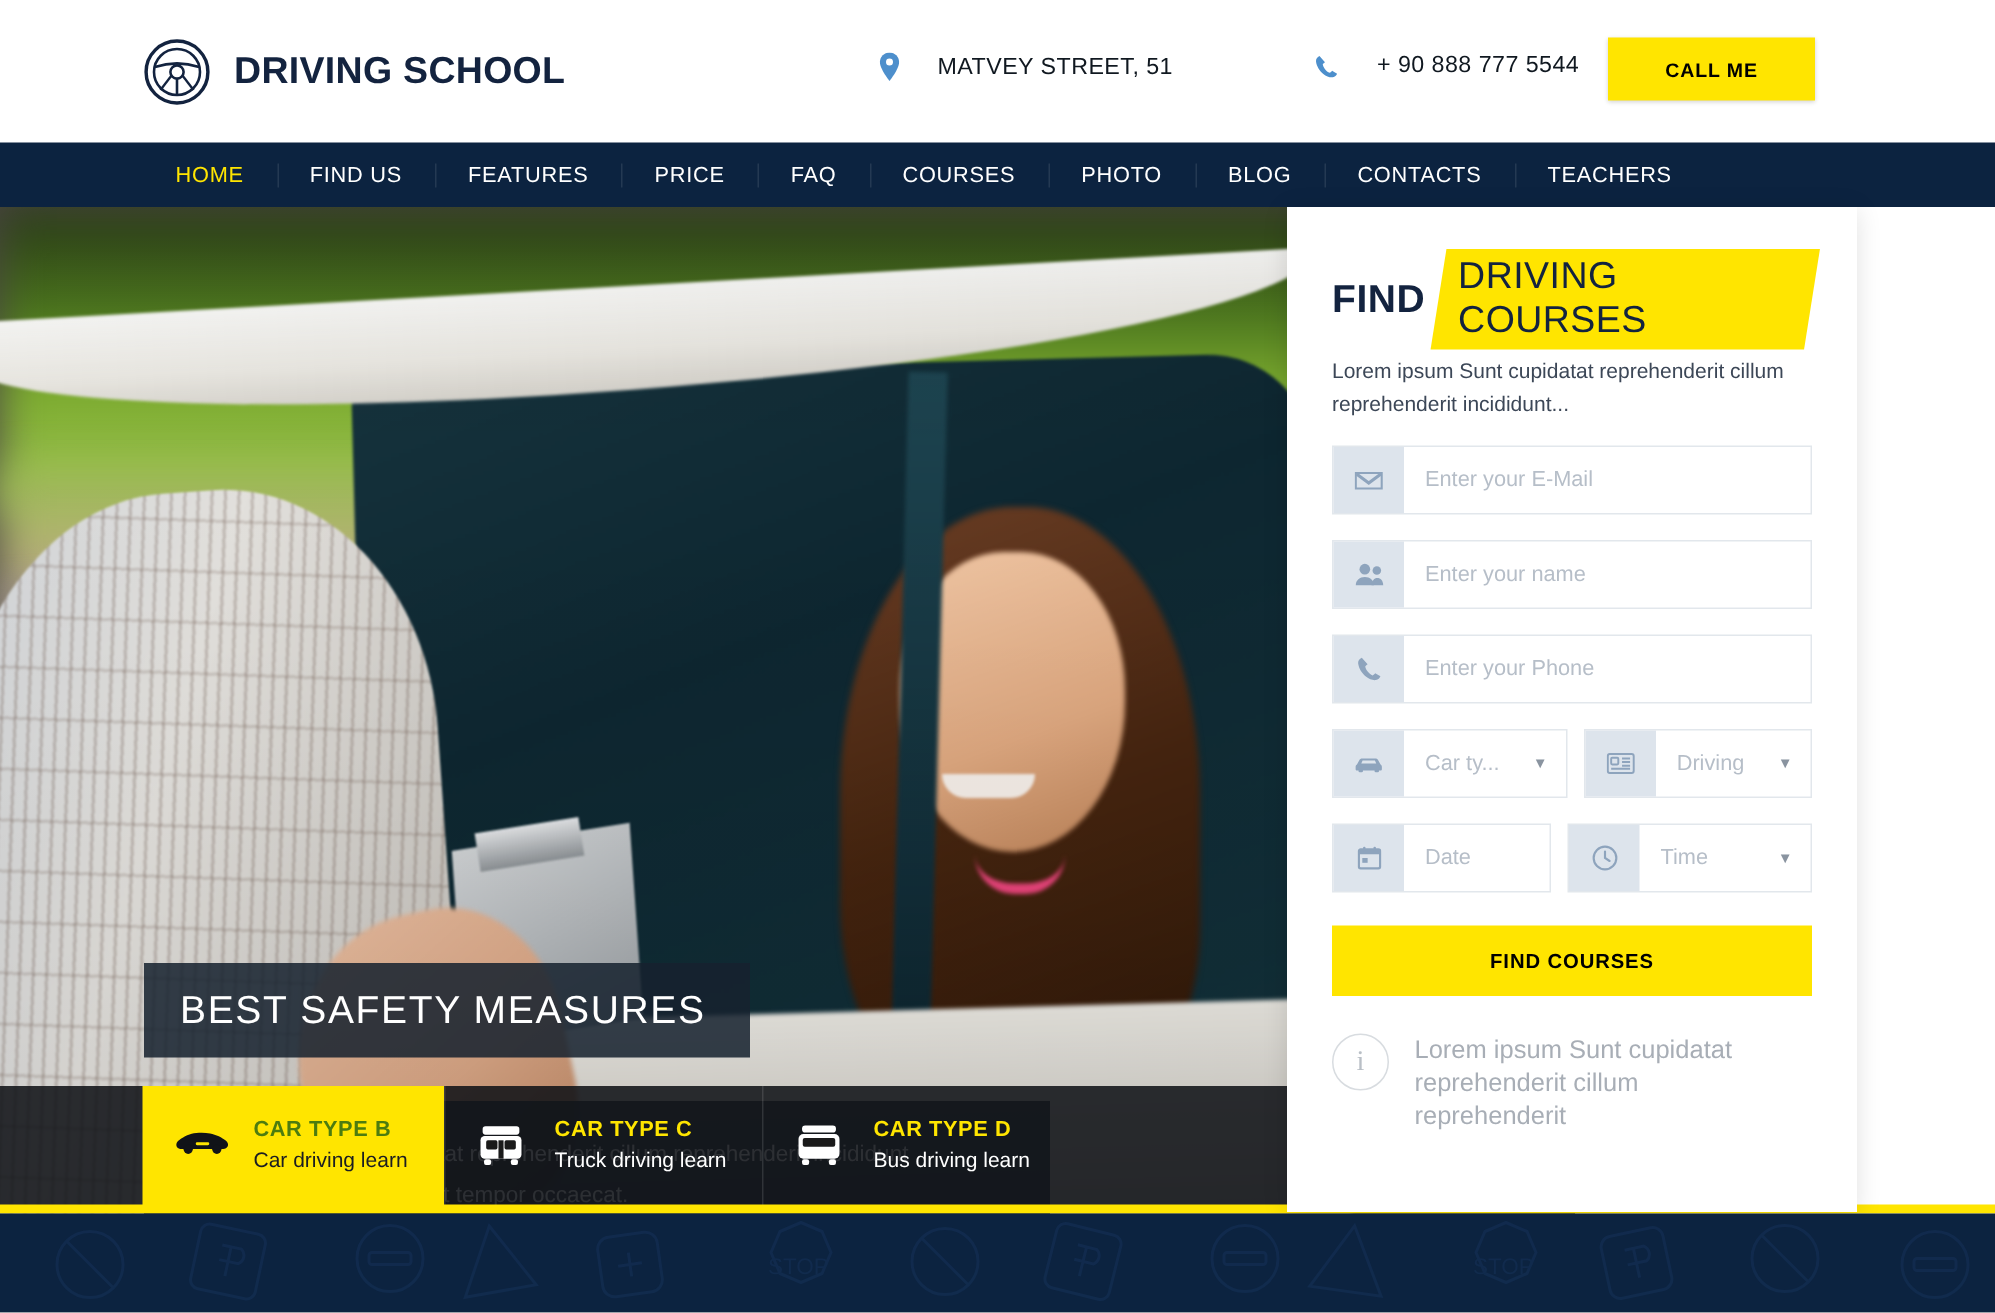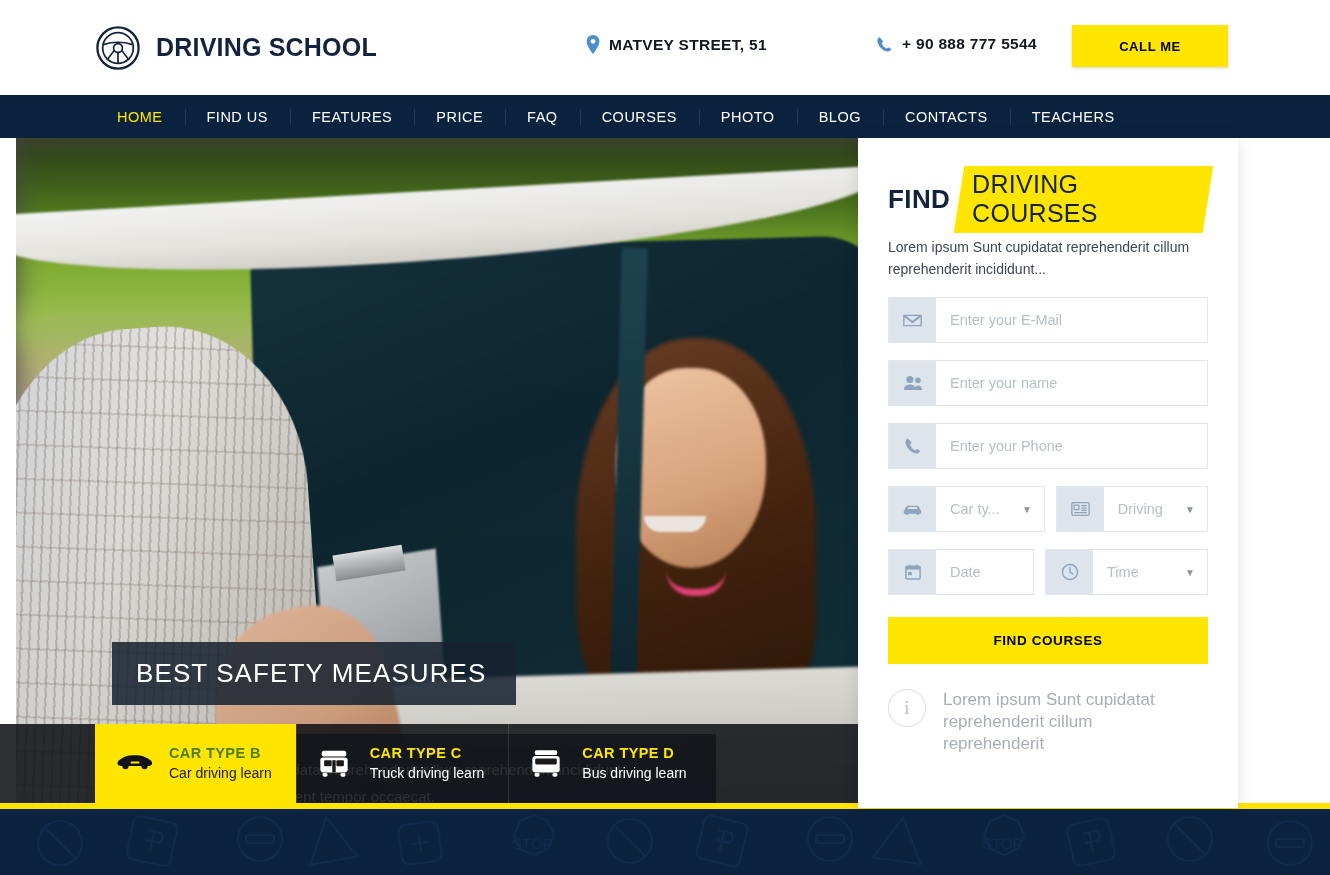--- a/index.html
+++ b/index.html
@@ -15,28 +15,28 @@
     position:absolute; left:0; top:0; width:1330px; height:95px;
     background:#ffffff; display:flex; align-items:center;
   }
   .logo { display:flex; align-items:center; margin-left:95px; }
   .logo-mark { width:46px; height:46px; flex:0 0 46px; }
   .logo-text {
     margin-left:15px; font-size:25px; font-weight:bold;
     color:#13233f; letter-spacing:.2px;
   }
   .contact {
-    display:flex; align-items:center; gap:9px;
-    font-size:15.5px; font-weight:bold; color:#101820; letter-spacing:.3px;
+    display:flex; align-items:center; gap:25px;
+    font-size:15.5px; font-weight:normal; color:#101820; letter-spacing:.3px;
   }
   .contact-addr { position:absolute; left:586px; top:35px; }
   .contact-phone { position:absolute; left:876px; top:35px; }
   .ic-blue { color:#4d8fcc; display:inline-flex; }
   .btn-call {
-    position:absolute; left:1072px; top:25px; width:156px; height:42px;
+    position:absolute; left:1072px; top:25px; width:138px; height:42px;
     background:#ffe500; border:none; color:#000;
     font-size:13px; font-weight:bold; letter-spacing:.6px;
     font-family:"Liberation Sans", sans-serif; cursor:pointer;
     box-shadow:0 1px 3px rgba(0,0,0,.18);
   }
 
   
   .nav {
     position:absolute; left:0; top:95px; width:1330px; height:43px;
     background:#0c2340; display:flex; align-items:center;
@@ -48,21 +48,21 @@
     letter-spacing:.5px; cursor:pointer; position:relative;
   }
   .nav-item + .nav-item::before {
     content:""; position:absolute; left:0; top:0; bottom:0; width:1px;
     background:rgba(255,255,255,.10);
   }
   .nav-item.active { color:#ffe500; }
 
   
   .hero {
-    position:absolute; left:16px; top:138px; width:1050px; height:672px;
+    position:absolute; left:0; top:138px; width:1050px; height:672px;
     overflow:hidden; background:#4e4a45;
   }
   .hero-bg { position:absolute; inset:0; }
   
   .bg-sky {
     position:absolute; left:0; top:0; width:100%; height:30%;
     background:linear-gradient(180deg,#2b3d18 0%,#4e7a1e 35%,#7fb030 60%,#9cbf52 100%);
     filter:blur(14px);
   }
   .bg-grass {

